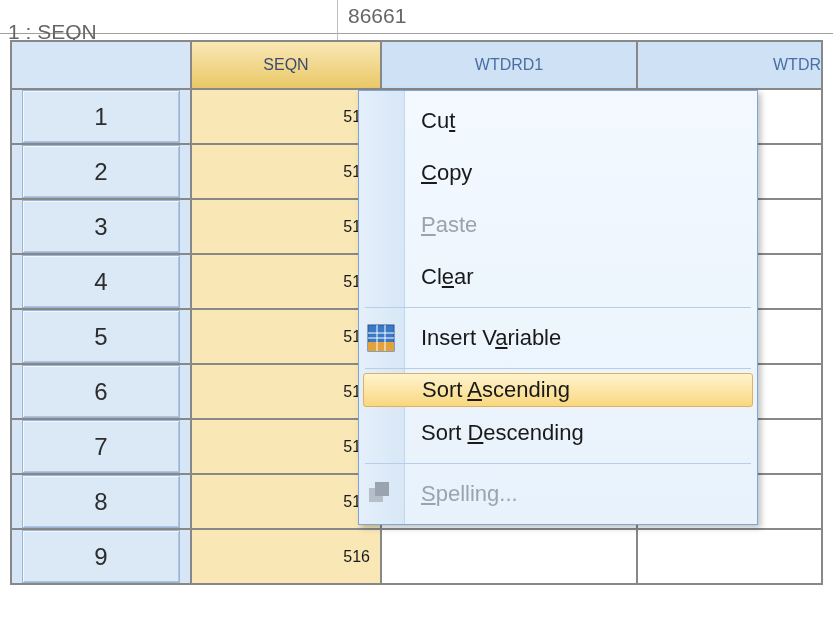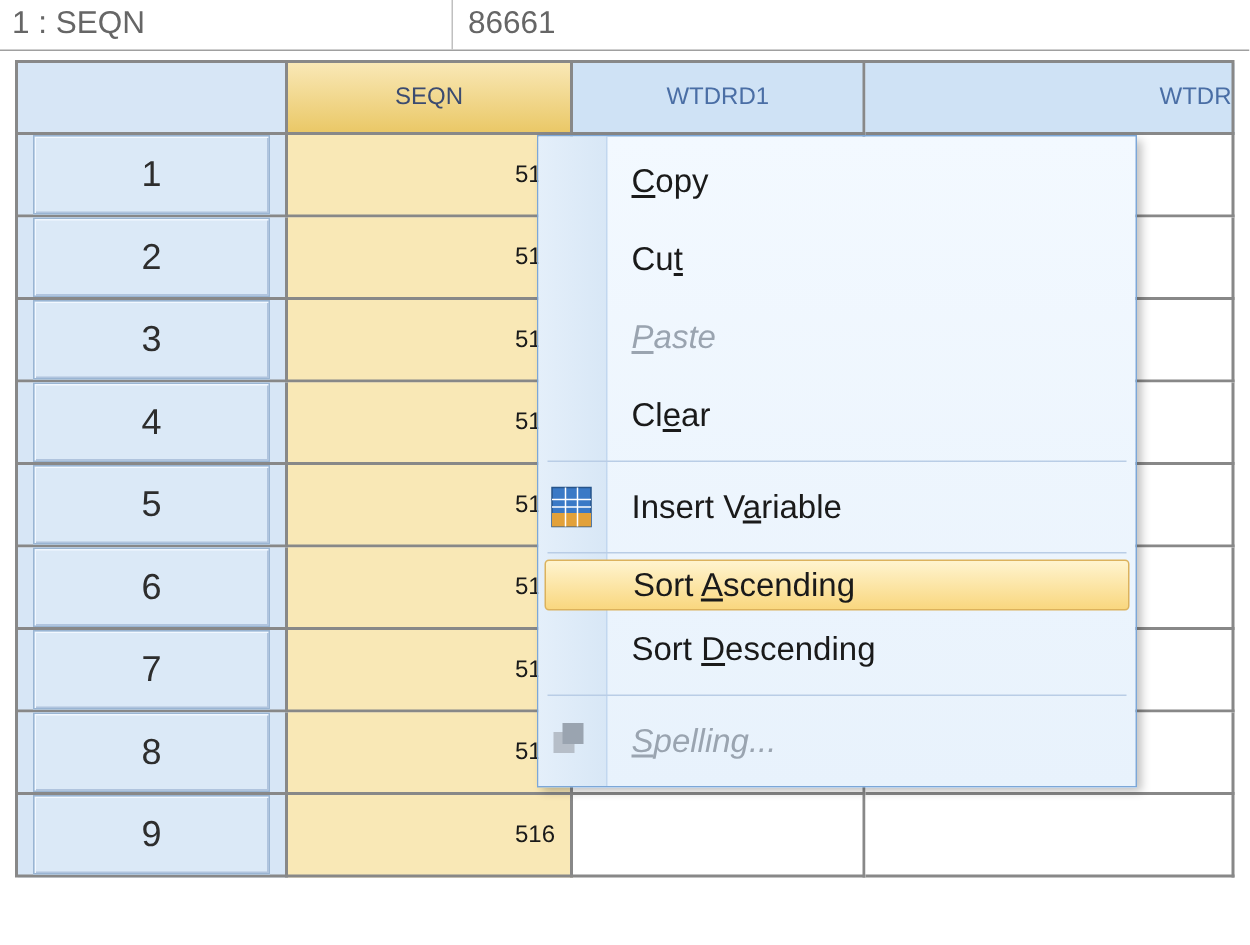--- a/index.html
+++ b/index.html
@@ -16,22 +16,22 @@
 
   
   .status-bar {
     display: flex;
     height: 34px;
     border-bottom: 1px solid #a0a0a0;
     color: #666;
     font-size: 21px;
   }
   .status-left {
-    width: 302px;
-    padding: 4px 8px;
+    width: 338px;
+    padding: 20px 8px;
     border-right: 1px solid #c0c0c0;
   }
   .status-right {
     padding: 4px 10px;
     flex: 1;
   }
 
   
   .grid {
     position: relative;
@@ -49,21 +49,21 @@
     display: flex;
     align-items: center;
     justify-content: flex-end;
     padding: 0 10px;
     font-size: 16px;
     color: #1a1a1a;
   }
 
   .row-hdr-col { width: 180px; }
   .seqn-col    { width: 190px; }
-  .wt1-col     { width: 195px; }
+  .wt1-col     { width: 256px; }
   .wt2-col     { flex: 1; }
 
   
   .col-hdr {
     justify-content: center;
     background: #cfe2f5;
     color: #4a6ea5;
     font-weight: 400;
     border-top: 2px solid #e8f2fb inset;
   }
@@ -129,21 +129,21 @@
     flex: 1;
     padding: 4px 0;
   }
   .menu-item {
     height: 52px;
     display: flex;
     align-items: center;
     padding-left: 16px;
     position: relative;
   }
-  .menu-item.disabled { color: #9aa4b0; font-style: italic; }
+  .menu-item.disabled { color: #9aa4b0; }
   .menu-item.highlight {
     background: linear-gradient(#fff4cf, #f9d77f);
     border: 1px solid #dcb25c;
     border-radius: 3px;
     margin: 0 4px 0 -42px;
     padding-left: 58px;
     height: 34px;
   }
   .menu-sep {
     height: 1px;
@@ -252,25 +252,25 @@
       <div class="cell blank-data wt2-col"></div>
     </div>
   </div>
 
 <div class="context-menu">
   <div class="menu-inner">
     <div class="menu-gutter"></div>
     <div class="menu-list">
 
       <div class="menu-item">
+        <span><span>Cu</span><span class="u">t</span><span></span></span>
+      </div>
+
+      <div class="menu-item">
         <span><span class="u">C</span><span>opy</span></span>
-      </div>
-
-      <div class="menu-item">
-        <span><span>Cu</span><span class="u">t</span><span></span></span>
       </div>
 
       <div class="menu-item disabled">
         <span><span class="u">P</span><span>aste</span></span>
       </div>
 
       <div class="menu-item">
         <span><span>Cl</span><span class="u">e</span><span>ar</span></span>
       </div>
 

